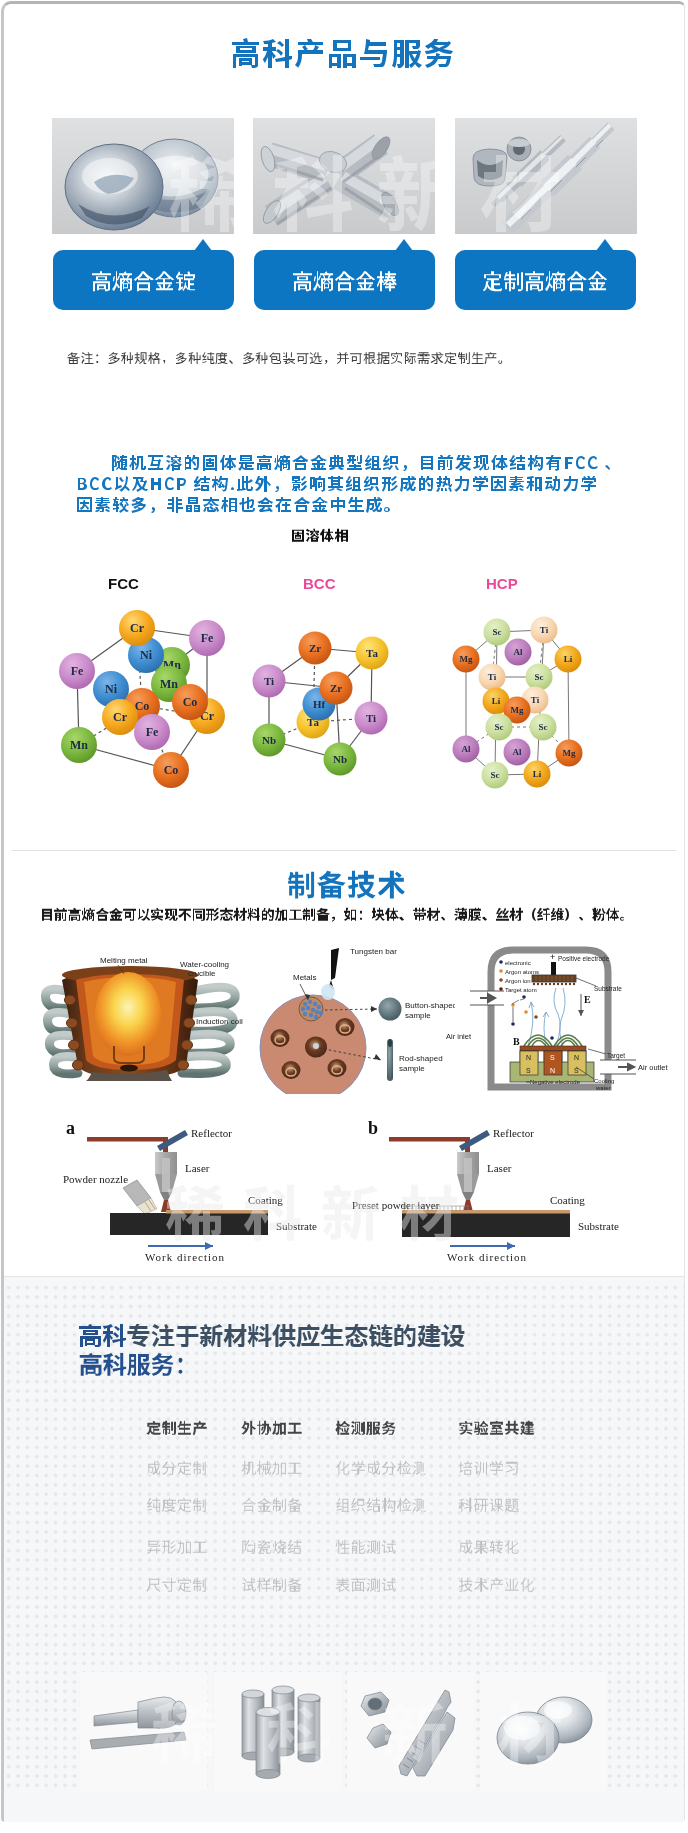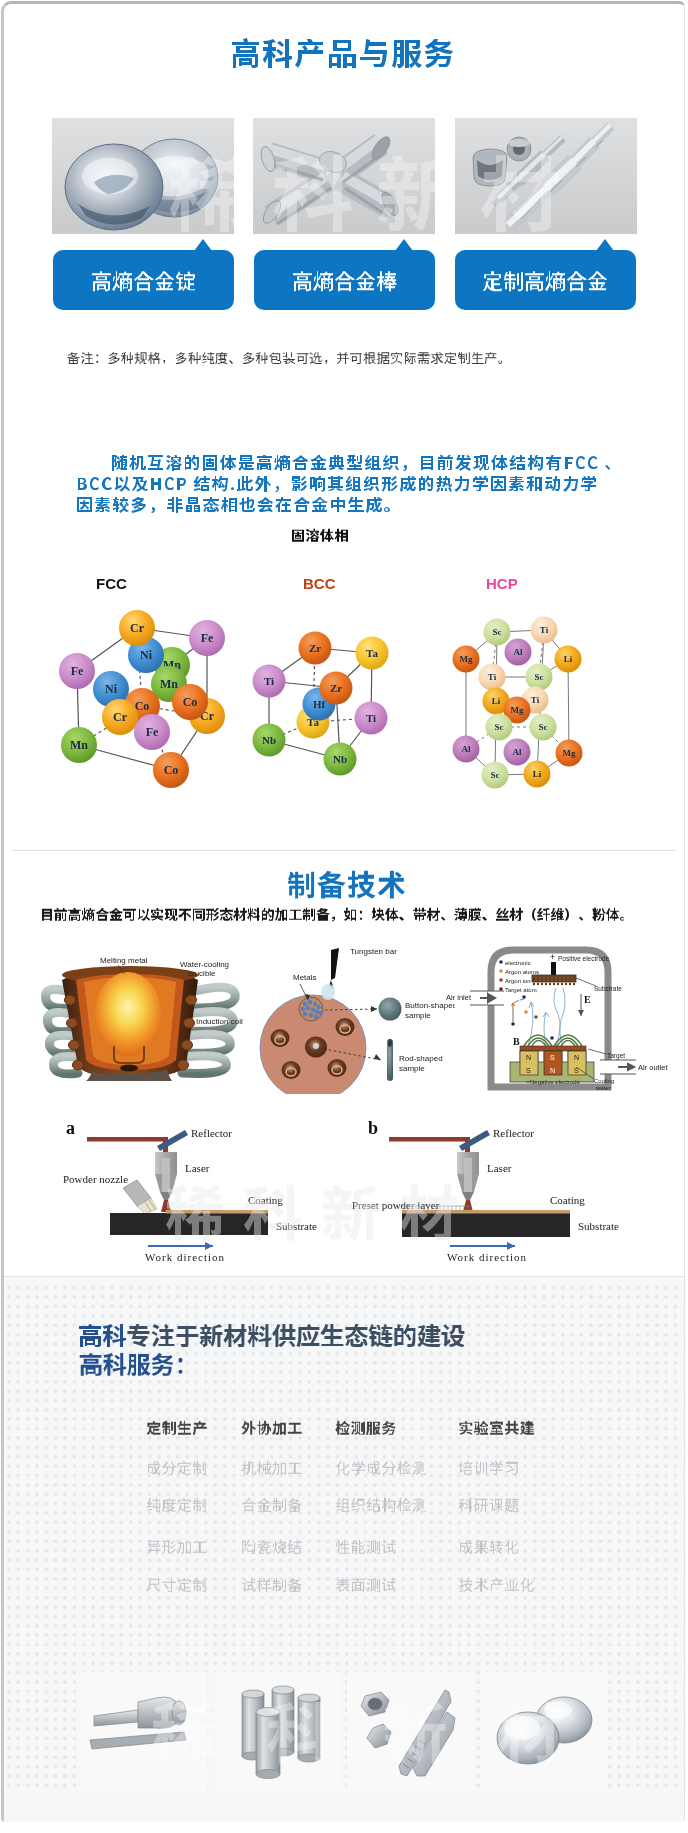--- a/index.html
+++ b/index.html
@@ -142,22 +142,22 @@
       </svg></div>
 <div style="position:absolute;left:76px;top:472px;"><svg width="523" height="22" viewBox="0 -17.8 523 21.5">
         <path fill="#1576c0" d="M2 0H6C9 0 11 -1 11 -4C11 -5 10 -6 8 -7V-7C10 -7 10 -8 10 -9C10 -12 8 -12 6 -12H2ZM4 -7V-11H5C7 -11 8 -10 8 -9C8 -8 7 -7 5 -7ZM4 -2V-6H6C7 -6 8 -5 8 -4C8 -3 7 -2 6 -2Z M19 0C21 0 22 -0 23 -2L22 -3C21 -2 21 -2 19 -2C17 -2 16 -4 16 -6C16 -9 18 -11 19 -11C20 -11 21 -10 22 -9L23 -11C22 -12 21 -13 19 -13C16 -13 14 -10 14 -6C14 -2 16 0 19 0Z M32 0C33 0 35 -0 36 -2L34 -3C34 -2 33 -2 32 -2C30 -2 29 -4 29 -6C29 -9 30 -11 32 -11C33 -11 33 -10 34 -9L35 -11C35 -12 33 -13 32 -13C29 -13 26 -10 26 -6C26 -2 29 0 32 0Z M43 -12C44 -10 45 -9 46 -8L48 -9C47 -10 46 -11 45 -13ZM50 -14C50 -6 48 -2 43 -0C44 0 45 1 45 2C47 1 48 -1 49 -2C50 -1 52 0 52 1L54 0C53 -1 52 -3 50 -4C51 -6 52 -10 52 -13ZM40 0C40 -0 41 -1 46 -3C46 -4 45 -5 45 -5L42 -4V-13H40V-3C40 -3 39 -2 39 -1C39 -1 39 -0 40 0Z M57 -13V-11H60V-10C60 -8 59 -3 56 -0C56 0 57 1 57 1C60 -1 61 -4 61 -6C62 -5 63 -3 64 -2C63 -1 62 -1 60 -0C61 0 61 1 61 2C63 1 65 0 66 -1C67 0 69 1 71 1C71 1 71 -0 72 -1C70 -1 69 -1 68 -2C69 -4 70 -6 71 -9L70 -10L69 -9H67C67 -11 67 -12 68 -13ZM66 -3C64 -5 63 -8 62 -11V-11H65C65 -10 64 -9 64 -8H68C68 -6 67 -5 66 -3Z M75 0H78V-5H82V0H85V-12H82V-8H78V-12H75Z M94 0C96 0 97 -0 98 -2L97 -3C96 -2 95 -2 94 -2C92 -2 91 -4 91 -6C91 -9 92 -11 94 -11C95 -11 96 -10 97 -9L98 -11C97 -12 96 -13 94 -13C91 -13 89 -10 89 -6C89 -2 91 0 94 0Z M101 0H104V-4H106C108 -4 110 -6 110 -9C110 -11 108 -12 106 -12H101ZM104 -6V-10H105C107 -10 108 -10 108 -9C108 -7 107 -6 105 -6Z M118 -1 118 1C120 0 122 0 125 -0L124 -2C122 -2 120 -1 118 -1ZM118 -7C119 -7 119 -7 121 -7C120 -7 120 -6 119 -6C119 -5 118 -5 118 -5C118 -4 119 -3 119 -3C119 -3 120 -3 124 -4C124 -5 124 -5 124 -6L121 -5C123 -7 124 -8 125 -10L123 -11C123 -10 122 -10 122 -9L121 -9C121 -10 122 -12 123 -13L121 -14C120 -12 119 -10 119 -10C118 -9 118 -9 118 -9C118 -8 118 -7 118 -7ZM128 -14V-12H124V-10H128V-8H125V-7H133V-8H130V-10H134V-12H130V-14ZM125 -5V1H127V1H131V1H133V-5ZM127 -1V-3H131V-1Z M139 -14V-11H136V-9H138C138 -7 137 -5 136 -4C136 -3 137 -2 137 -2C138 -2 138 -4 139 -5V1H140V-6C141 -5 141 -5 141 -4L143 -6C142 -6 141 -8 140 -9V-9H142C142 -9 142 -9 141 -8C142 -8 143 -8 143 -7C144 -8 144 -9 145 -10H150C149 -4 149 -1 149 -1C148 -1 148 -0 148 -0C148 -0 147 -0 146 -1C146 0 147 1 147 1C148 2 148 2 149 1C150 1 150 1 150 0C151 -0 151 -3 152 -11C152 -11 152 -12 152 -12H145C146 -12 146 -13 146 -14L144 -14C144 -13 143 -11 142 -9V-11H140V-14ZM146 -6 146 -4 145 -4C145 -5 146 -7 146 -8L145 -9C144 -7 143 -5 143 -5C143 -4 142 -4 142 -4C142 -3 143 -2 143 -2C143 -2 144 -2 147 -3C147 -3 147 -2 147 -2L149 -3C149 -4 148 -5 147 -6Z M156 0C157 0 158 -0 158 -1C158 -2 157 -3 156 -3C156 -3 155 -2 155 -1C155 -0 156 0 156 0Z M161 -1 161 1C164 1 167 0 170 -0L169 -2L168 -2V-7H170V-9H168V-14H166V-1L164 -1V-11H162V-1ZM170 -14V-2C170 0 171 1 172 1C173 1 174 1 175 1C176 1 177 0 177 -3C176 -3 176 -3 175 -4C175 -1 175 -1 174 -1C174 -1 173 -1 173 -1C172 -1 172 -1 172 -2V-7C174 -7 175 -8 177 -9L175 -11C174 -10 173 -9 172 -9V-14Z M182 -14C181 -11 180 -9 179 -7C179 -7 180 -6 181 -6C182 -7 182 -8 183 -10H185C185 -8 185 -7 184 -6C184 -7 183 -7 183 -8L181 -6C182 -6 183 -5 183 -4C182 -3 181 -1 179 -0C180 -0 180 1 181 1C185 -1 187 -5 188 -11L186 -12L186 -12H183C184 -13 184 -13 184 -14ZM188 -14V2H191V-7C192 -6 193 -5 193 -4L195 -5C194 -6 193 -8 191 -9L191 -9V-14Z M200 2C202 2 203 0 203 -2C203 -3 203 -4 201 -4C201 -4 200 -3 200 -3C200 -2 201 -1 201 -1L202 -1C201 -0 201 1 199 1Z M228 -14C228 -13 226 -11 225 -11C225 -10 226 -10 226 -9C228 -10 229 -12 230 -13ZM229 -9C228 -8 226 -7 225 -6C225 -5 226 -5 226 -4C228 -5 230 -7 231 -9ZM218 -5H222V-4H218ZM218 -11H222V-10H218ZM218 -12H222V-12H218ZM217 -2C217 -2 216 -1 216 -0C216 0 217 1 217 1C218 0 218 -1 219 -2ZM222 -2C222 -1 223 0 223 1L224 0L224 -0C225 0 225 1 226 1C228 0 230 -2 231 -4L229 -5C228 -3 226 -1 224 -0C224 -1 223 -2 223 -2ZM219 -9 219 -8H216V-7H225V-8H222C221 -8 221 -9 221 -9H224V-14H216V-9H221ZM217 -6V-2H219V-0C219 -0 219 -0 219 -0C219 -0 218 -0 218 -0C218 0 218 1 218 1C219 1 220 1 221 1C221 1 221 1 221 -0V-2H224V-6Z M234 -13V-1H236V-3H239V-13ZM236 -11H237V-5H236ZM243 -14C243 -13 242 -12 242 -12H239V1H241V-10H247V-1C247 -0 247 -0 247 -0C246 -0 246 -0 245 -0C245 0 246 1 246 2C247 2 247 1 248 1C249 1 249 0 249 -1V-12H244C245 -12 245 -13 245 -14ZM244 -7H245V-4H244ZM242 -8V-2H244V-3H246V-8Z M260 -1C262 -0 264 1 265 1L267 0C266 -0 264 -1 262 -2ZM262 -14V-13H257V-14H255V-13H252V-11H255V-4H252V-2H257C256 -1 253 -0 252 -0C252 0 253 1 253 1C255 1 257 0 259 -1L257 -2H267V-4H264V-11H267V-13H264V-14ZM257 -4V-5H262V-4ZM257 -11H262V-10H257ZM257 -8H262V-7H257Z M270 -1 270 1C272 0 274 -0 276 -1L276 -3C274 -2 271 -2 270 -1ZM277 -13V-1H276V1H285V-1H284V-13ZM279 -1V-3H282V-1ZM279 -7H282V-5H279ZM279 -9V-12H282V-9ZM270 -7C271 -7 271 -7 273 -7C272 -7 271 -6 271 -6C271 -5 270 -5 270 -5C270 -4 270 -3 270 -3C271 -3 272 -3 276 -4C276 -5 276 -5 276 -6L273 -5C274 -7 275 -8 276 -10L275 -11C274 -10 274 -10 274 -9L272 -9C273 -10 274 -12 275 -13L273 -14C272 -12 271 -10 271 -10C270 -9 270 -9 270 -9C270 -8 270 -7 270 -7Z M288 -1 288 1C290 0 292 -0 294 -1L294 -2C292 -2 289 -1 288 -1ZM296 -11H300V-7H296ZM294 -13V-5H302V-13ZM299 -3C300 -2 301 0 301 1L303 1C303 -1 302 -2 301 -4ZM295 -4C295 -2 294 -1 293 0C294 1 295 1 295 1C296 0 297 -2 298 -3ZM288 -7C289 -7 289 -7 290 -7C290 -6 289 -6 289 -5C289 -5 288 -4 288 -4C288 -4 288 -3 288 -3C289 -3 290 -3 294 -4C294 -4 294 -5 294 -6L291 -5C292 -7 293 -8 294 -10L293 -11C292 -10 292 -9 292 -9L290 -9C291 -10 292 -12 293 -13L291 -14C290 -12 289 -10 289 -10C288 -9 288 -9 288 -9C288 -8 288 -7 288 -7Z M319 -14C318 -13 316 -11 315 -11C315 -10 316 -10 316 -9C318 -10 320 -12 321 -13ZM319 -9C318 -8 317 -7 315 -6C316 -5 316 -5 316 -4C318 -5 320 -7 321 -9ZM320 -5C319 -3 316 -1 314 -0C315 0 315 1 316 1C318 0 320 -2 322 -4ZM312 -11V-8H310V-11ZM306 -8V-6H308C308 -4 307 -1 306 0C306 1 307 1 307 2C309 -0 310 -3 310 -6H312V1H314V-6H315V-8H314V-11H315V-13H306V-11H308V-8Z M332 -14C332 -13 332 -13 332 -12H325V-7C325 -5 325 -2 324 0C324 1 325 1 326 2C327 -0 327 -4 327 -6H330C329 -4 329 -3 329 -3C329 -3 329 -3 329 -3C328 -3 328 -3 327 -3C328 -2 328 -2 328 -1C329 -1 329 -1 330 -1C330 -1 331 -1 331 -2C331 -2 331 -4 332 -7C332 -7 332 -8 332 -8H327V-10H332C332 -7 333 -5 333 -3C332 -2 331 -1 330 -0C330 0 331 1 331 1C332 1 333 0 334 -1C335 1 336 1 337 1C339 1 339 1 340 -3C339 -3 338 -3 338 -4C338 -2 338 -1 337 -1C337 -1 336 -1 336 -3C337 -4 338 -6 339 -8L337 -9C336 -8 336 -6 335 -5C335 -7 334 -8 334 -10H340V-12H338L339 -13C338 -13 337 -14 336 -14L335 -13C335 -13 336 -12 337 -12H334C334 -13 334 -13 334 -14Z M351 -7C351 -6 352 -4 353 -3L355 -4C354 -5 353 -7 352 -8ZM351 -14C351 -12 350 -10 349 -9V-12H346C347 -12 347 -13 347 -14L345 -14C345 -13 345 -12 345 -12H343V1H345V-0H349V-8C350 -8 350 -7 350 -7C351 -8 351 -9 352 -10H355C355 -4 355 -1 355 -1C354 -1 354 -1 354 -1C353 -1 352 -1 351 -1C352 -0 352 1 352 1C353 1 354 1 355 1C355 1 356 1 356 0C357 -1 357 -3 357 -11C357 -11 357 -12 357 -12H353C353 -12 353 -13 353 -14ZM345 -10H347V-7H345ZM345 -2V-5H347V-2Z M365 -2C365 -1 365 1 365 1L367 1C367 0 367 -1 367 -2ZM369 -2C369 -1 369 1 369 1L371 1C371 0 371 -1 370 -2ZM372 -2C373 -1 374 1 374 2L376 1C375 -0 375 -2 374 -3ZM362 -3C362 -1 361 0 360 1L362 2C363 1 364 -1 364 -2ZM369 -14 369 -12H367V-10H369C369 -9 368 -9 368 -8L367 -9L366 -7L366 -9L365 -9V-10H366V-12H365V-14H363V-12H361V-10H363V-8L360 -8L361 -6L363 -6V-5C363 -5 363 -5 362 -5C362 -5 362 -5 361 -5C361 -4 361 -3 361 -3C363 -3 363 -3 364 -3C364 -3 365 -4 365 -5V-7L366 -7L366 -7L368 -6C367 -5 367 -5 366 -4C366 -4 367 -3 367 -3C368 -3 369 -4 369 -5C370 -5 371 -5 371 -4L372 -6C372 -6 371 -7 370 -7C370 -8 370 -9 370 -10H372C372 -6 372 -3 374 -3C375 -3 376 -3 376 -6C376 -6 375 -6 375 -6C375 -5 374 -5 374 -5C374 -5 374 -7 374 -12H371L371 -14Z M384 -14V-11H379V-9H384C384 -6 383 -2 378 -0C379 0 380 1 380 2C385 -1 386 -5 386 -9H391C391 -4 390 -1 390 -1C390 -1 389 -1 389 -1C389 -1 388 -1 387 -1C387 -0 387 1 387 1C388 1 389 1 390 1C391 1 391 1 392 0C392 -1 393 -3 393 -10C393 -10 393 -11 393 -11H386V-14Z M403 -6V-5H397V-3H403V-1C403 -1 403 -0 403 -0C402 -0 401 -0 400 -1C400 0 401 1 401 1C402 1 403 1 404 1C405 1 405 0 405 -1V-3H412V-5H405V-5C407 -6 408 -7 409 -8L408 -9L407 -9H400V-7H405C404 -6 404 -6 403 -6ZM403 -14C403 -13 404 -12 404 -12H401L402 -12C401 -13 401 -13 400 -14L398 -13C399 -13 399 -12 399 -12H397V-8H399V-10H410V-8H412V-12H409C410 -12 410 -13 411 -14L408 -14C408 -13 408 -12 407 -12H405L406 -12C406 -13 405 -14 404 -14Z M421 -11C421 -11 421 -10 421 -9H418V-7H421C421 -5 420 -4 418 -3C418 -2 419 -2 419 -1C421 -2 422 -3 422 -5C424 -4 425 -2 426 -1L427 -3C426 -4 425 -5 423 -7L423 -7H427V-9H423C423 -10 423 -11 423 -11ZM415 -14V1H417V1H428V1H430V-14ZM417 -1V-12H428V-1Z M443 -1C444 -0 446 1 446 1L448 0C447 -1 445 -2 444 -2ZM436 -2C436 -1 434 -1 432 -0C433 0 434 1 434 1C435 1 437 -0 438 -1ZM435 -5C435 -5 436 -5 439 -5C437 -5 436 -4 436 -4C435 -4 434 -4 433 -4C434 -3 434 -2 434 -2C434 -2 435 -2 440 -2V-1C440 -0 440 -0 439 -0C439 -0 438 -0 437 -0C437 0 438 1 438 1C439 1 440 1 441 1C442 1 442 0 442 -1V-3L446 -3C446 -2 446 -2 446 -2L448 -3C447 -4 446 -5 445 -5L443 -5L444 -4L439 -4C441 -5 443 -5 445 -6L444 -8C443 -7 443 -7 442 -7L439 -6C439 -7 440 -7 441 -7L440 -8H448V-9H441V-10H446V-11H441V-12H447V-13H441V-14H439V-13H434V-12H439V-11H434V-10H439V-9H433V-8H438C437 -7 436 -7 436 -7C435 -7 435 -6 435 -6C435 -6 435 -5 435 -5Z M459 -13V1H461V-1H463V1H466V-13ZM461 -3V-11H463V-3ZM457 -14C456 -14 453 -13 451 -13C451 -12 451 -12 451 -11C452 -11 453 -11 454 -11V-9H451V-7H453C453 -6 452 -4 450 -2C451 -2 451 -1 451 -1C452 -1 453 -3 454 -5V1H456V-5C456 -4 457 -3 457 -3L458 -4C458 -5 457 -6 456 -7V-7H458V-9H456V-12C457 -12 458 -12 458 -13Z M470 -13V-11H476V-13ZM470 -0 470 -0V-0C470 -1 471 -1 475 -2L475 -1L477 -2C477 -1 476 -1 476 -0C476 0 477 1 477 1C480 -1 480 -4 480 -9H482C482 -3 482 -1 482 -1C481 -1 481 -1 481 -1C481 -1 480 -1 479 -1C479 -0 480 1 480 1C480 1 481 1 482 1C482 1 483 1 483 0C484 -0 484 -3 484 -10C484 -10 484 -11 484 -11H481L481 -14H479L479 -11H477V-9H478C478 -6 478 -4 477 -2C477 -3 476 -5 475 -6L474 -6C474 -5 474 -4 475 -4L472 -3C472 -4 473 -6 473 -7H476V-9H469V-7H471C471 -5 470 -4 470 -3C470 -3 469 -2 469 -2C469 -2 470 -1 470 -0Z M493 -14V-11H488V-9H493C492 -6 491 -2 487 -0C488 0 488 1 489 2C493 -1 495 -5 495 -9H500C499 -4 499 -1 498 -1C498 -1 498 -1 498 -1C497 -1 496 -1 495 -1C496 -0 496 1 496 1C497 1 498 1 499 1C499 1 500 1 500 0C501 -1 501 -3 502 -10C502 -10 502 -11 502 -11H495V-14Z M512 -6V-5H505V-3H512V-1C512 -1 512 -0 511 -0C511 -0 510 -0 509 -1C509 0 509 1 509 1C511 1 512 1 513 1C514 1 514 0 514 -1V-3H520V-5H514V-5C515 -6 517 -7 518 -8L516 -9L516 -9H508V-7H514C513 -6 512 -6 512 -6ZM511 -14C512 -13 512 -12 512 -12H510L510 -12C510 -13 509 -13 509 -14L507 -13C507 -13 508 -12 508 -12H506V-8H507V-10H518V-8H520V-12H518C518 -12 519 -13 519 -14L517 -14C517 -13 516 -12 516 -12H513L514 -12C514 -13 514 -14 513 -14Z"></path>
       </svg></div>
 <div style="position:absolute;left:76px;top:493px;"><svg width="326" height="22" viewBox="0 -17.8 326 21.5">
         <path fill="#1576c0" d="M8 -11C8 -11 7 -10 7 -9H4V-7H7C7 -5 6 -4 4 -3C4 -2 5 -2 5 -1C7 -2 8 -3 9 -5C10 -4 11 -2 12 -1L13 -3C12 -4 11 -5 9 -7L9 -7H13V-9H9C9 -10 9 -11 9 -11ZM1 -14V1H3V1H14V1H16V-14ZM3 -1V-12H14V-1Z M29 -1C30 -0 32 1 33 1L34 0C33 -1 31 -2 30 -2ZM23 -2C22 -1 20 -1 19 -0C19 0 20 1 20 1C22 1 23 -0 24 -1ZM21 -5C21 -5 22 -5 25 -5C24 -5 23 -4 22 -4C21 -4 20 -4 20 -4C20 -3 20 -2 20 -2C21 -2 21 -2 26 -2V-1C26 -0 26 -0 26 -0C25 -0 24 -0 23 -0C24 0 24 1 24 1C25 1 26 1 27 1C28 1 28 0 28 -1V-3L32 -3C32 -2 32 -2 33 -2L34 -3C33 -4 32 -5 31 -5L29 -5L30 -4L25 -4C27 -5 30 -5 32 -6L30 -8C30 -7 29 -7 28 -7L25 -6C25 -7 26 -7 27 -7L26 -8H34V-9H27V-10H33V-11H27V-12H33V-13H27V-14H25V-13H20V-12H25V-11H20V-10H25V-9H19V-8H24C23 -7 22 -7 22 -7C21 -7 21 -6 21 -6C21 -6 21 -5 21 -5Z M37 -5C38 -5 38 -5 39 -5H40V-3C39 -3 38 -3 37 -3L37 -1L40 -2V1H42V-2L43 -2L43 -4L42 -4V-5H43V-7H42V-10H40V-7H39C40 -8 40 -9 40 -11H43V-12H41C41 -13 41 -13 41 -14L39 -14C39 -14 39 -13 39 -12H37V-11H38C38 -9 38 -9 38 -8C37 -7 37 -7 37 -7C37 -6 37 -6 37 -5ZM46 -14C47 -13 47 -13 47 -12H44V-10H46C45 -9 44 -8 43 -7C44 -6 44 -6 45 -5L45 -6C45 -5 46 -4 47 -3C46 -1 44 -1 43 0C43 0 44 1 44 2C46 1 47 0 48 -1C49 0 50 1 51 1C52 1 52 0 53 -0C51 -1 50 -2 49 -3C50 -4 50 -5 51 -6L51 -5L53 -6C52 -7 51 -9 50 -10H52V-12H48L49 -12C49 -13 48 -14 48 -14ZM49 -9C50 -9 50 -7 51 -6L49 -7C49 -6 48 -5 48 -4C47 -5 47 -6 47 -7L46 -7C46 -8 47 -9 47 -10L46 -10H50Z M62 -14C60 -13 59 -12 56 -11C56 -10 57 -10 57 -9C59 -10 60 -10 61 -11H65C64 -10 63 -10 62 -9C62 -10 61 -10 60 -10L59 -9C59 -9 60 -9 60 -8C59 -8 57 -7 55 -7C56 -7 56 -6 56 -5C61 -6 66 -8 68 -12L67 -13L66 -13H63C63 -13 64 -14 64 -14ZM64 -8C63 -7 61 -5 57 -4C58 -4 58 -3 59 -2C60 -3 62 -4 63 -5H67C67 -4 66 -3 64 -3C64 -3 63 -4 63 -4L61 -3C62 -3 62 -2 63 -2C60 -1 58 -1 55 -0C56 0 56 1 56 2C62 1 68 -1 70 -6L69 -7L69 -7H66C66 -7 66 -7 67 -8Z M76 2C78 2 79 0 79 -2C79 -3 78 -4 77 -4C76 -4 76 -3 76 -3C76 -2 76 -1 77 -1L77 -1C77 -0 76 1 75 1Z M100 -14V2H102V-2H107V-4H102V-6H106V-8H102V-10H106V-12H102V-14ZM91 -4V-2H96V1H98V-14H96V-12H92V-10H96V-8H92V-6H96V-4Z M114 -10H120V-9H114ZM114 -12H120V-11H114ZM112 -14V-7H122V-14ZM112 -2H114V-1H112ZM112 -3V-4H114V-3ZM110 -6V1H112V1H114V1H116V-6ZM119 -2H122V-1H119ZM119 -3V-4H122V-3ZM118 -6V1H119V1H122V1H124V-6Z M133 -7C134 -6 135 -5 136 -5L138 -6C137 -6 136 -7 135 -8ZM131 -4V-1C131 1 132 1 134 1C135 1 137 1 137 1C139 1 140 1 140 -2C140 -2 139 -2 138 -3C138 -1 138 -1 137 -1C137 -1 135 -1 134 -1C133 -1 133 -1 133 -1V-4ZM133 -4C134 -3 135 -2 136 -1L138 -2C137 -3 136 -4 135 -5ZM139 -4C140 -2 141 -0 141 1L143 0C143 -1 142 -3 141 -4ZM129 -4C129 -3 128 -1 127 0L129 1C130 -0 130 -2 131 -4ZM134 -14C134 -14 134 -13 134 -12H127V-10H133C132 -8 131 -7 127 -6C128 -6 128 -5 128 -4C133 -6 134 -8 135 -10C137 -7 139 -5 142 -5C142 -5 143 -6 143 -6C140 -7 139 -8 137 -10H143V-12H136C136 -13 136 -14 136 -14Z M155 -8H159V-5H155ZM155 -9V-11H159V-9ZM155 -4H159V-1H155ZM153 -13V1H155V0H159V1H161V-13ZM148 -14V-11H146V-9H148C147 -7 146 -5 145 -3C145 -3 146 -2 146 -1C147 -2 147 -4 148 -5V1H150V-6C150 -5 151 -4 151 -3L152 -5C152 -6 150 -7 150 -8V-9H152V-11H150V-14Z M166 -13V-9L163 -8L164 -6L166 -7V-2C166 1 167 1 170 1C171 1 175 1 175 1C178 1 179 0 179 -3C179 -3 178 -3 177 -3C177 -1 177 -1 175 -1C174 -1 171 -1 170 -1C168 -1 168 -1 168 -2V-7L171 -8V-2H173V-9L176 -10C176 -8 176 -6 175 -6C175 -5 175 -5 175 -5C174 -5 174 -5 173 -5C174 -5 174 -4 174 -3C174 -3 175 -3 176 -3C177 -4 177 -4 177 -5C178 -6 178 -8 178 -11L178 -11L176 -12L176 -12L176 -12L173 -11V-14H171V-10L168 -9V-13Z M184 1C185 1 186 1 194 0C194 1 195 1 195 1L197 0C196 -1 194 -3 193 -4L191 -3C192 -3 192 -2 193 -2L187 -1C188 -2 189 -3 189 -4H196V-6H182V-4H187C186 -3 185 -2 184 -2C184 -1 183 -1 183 -1C183 -0 184 1 184 1ZM189 -14C188 -12 185 -10 181 -9C182 -9 183 -8 183 -7C184 -8 185 -8 185 -8V-7H193V-9C194 -8 195 -8 196 -7C196 -8 197 -9 197 -9C195 -10 192 -11 191 -13L191 -13ZM187 -9C188 -10 189 -11 189 -11C190 -11 191 -10 192 -9Z M205 -14C205 -14 205 -13 205 -12H200V-10H204C203 -8 201 -6 199 -5C200 -5 200 -4 200 -3C201 -4 202 -4 202 -4V1H204V-7C205 -8 205 -9 206 -10H215V-12H207C207 -13 207 -13 207 -14ZM209 -9V-7H206V-5H209V-1H205V1H215V-1H211V-5H214V-7H211V-9Z M226 -14C224 -12 221 -10 218 -8C218 -8 219 -7 219 -7C220 -7 221 -7 221 -8V-7H230V-8C231 -8 231 -7 232 -7C233 -7 233 -8 234 -9C231 -10 229 -11 227 -13L228 -13ZM223 -9C224 -10 225 -10 226 -11C227 -10 228 -10 229 -9ZM220 -6V1H222V1H229V1H231V-6ZM222 -1V-4H229V-1Z M243 -14C242 -12 239 -10 236 -9C236 -9 237 -8 237 -7C238 -8 238 -8 239 -8V-8H243V-6H237V-4H240L238 -3C239 -3 239 -1 240 -1H236V1H251V-1H247C248 -1 249 -2 249 -3L247 -4H250V-6H245V-8H248V-9C249 -8 250 -8 250 -8C251 -8 251 -9 252 -9C249 -10 247 -11 245 -13L245 -14ZM247 -9H241C242 -10 243 -11 244 -12C245 -11 246 -10 247 -9ZM243 -4V-1H240L242 -1C241 -2 241 -3 240 -4ZM245 -4H247C247 -3 246 -2 246 -1L247 -1H245Z M261 -14V-11H255V-3H257V-4H261V1H263V-4H267V-3H269V-11H263V-14ZM257 -6V-9H261V-6ZM267 -6H263V-9H267Z M275 -14C274 -12 273 -9 272 -8C273 -8 273 -7 274 -7C274 -7 275 -8 275 -9H279V-6H274V-4H279V-1H272V1H288V-1H281V-4H286V-6H281V-9H287V-11H281V-14H279V-11H276C277 -12 277 -13 277 -14Z M298 -14C298 -13 298 -13 298 -12H291V-7C291 -5 291 -2 290 0C290 1 291 1 292 2C293 -0 293 -4 294 -6H296C296 -4 296 -3 295 -3C295 -3 295 -3 295 -3C295 -3 294 -3 293 -3C294 -2 294 -2 294 -1C295 -1 296 -1 296 -1C296 -1 297 -1 297 -2C298 -2 298 -4 298 -7C298 -7 298 -8 298 -8H294V-10H298C299 -7 299 -5 300 -3C299 -2 297 -1 296 -0C297 0 297 1 298 1C299 1 300 0 300 -1C301 1 302 1 303 1C305 1 306 1 306 -3C305 -3 305 -3 304 -4C304 -2 304 -1 303 -1C303 -1 302 -1 302 -3C303 -4 304 -6 305 -8L303 -9C302 -8 302 -6 301 -5C301 -7 301 -8 301 -10H306V-12H304L305 -13C304 -13 303 -14 302 -14L301 -13C301 -13 302 -12 303 -12H300C300 -13 300 -13 300 -14Z M311 -4C309 -4 308 -3 308 -1C308 0 309 1 311 1C312 1 314 0 314 -1C314 -3 312 -4 311 -4ZM311 0C310 0 309 -1 309 -1C309 -2 310 -3 311 -3C312 -3 312 -2 312 -1C312 -1 312 0 311 0Z"></path>
       </svg></div>
 <div style="position:absolute;left:291px;top:526px"><svg width="58" height="18" viewBox="0 -14.8 58 17.9">
         <path fill="#111111" d="M5 -4H9V-3H5ZM4 -6V-2H10V-6H8V-7H11V-8H8V-9H6V-8H3V-7H6V-6ZM1 -11V1H3V1H11V1H13V-11ZM3 -1V-10H11V-1Z M21 -9C21 -8 20 -7 19 -6C19 -6 20 -6 20 -5C21 -6 22 -7 23 -8ZM24 -8C25 -7 26 -6 26 -5L28 -6C27 -7 26 -8 25 -9ZM15 -10C16 -10 17 -9 18 -9L19 -10C18 -11 17 -11 16 -12ZM15 -7C16 -6 17 -6 18 -5L18 -7C18 -7 17 -8 16 -8ZM22 -12C22 -11 23 -11 23 -10H19V-8H21V-9H26V-8H28V-10H24C24 -11 24 -12 24 -12ZM15 0 17 1C17 -0 18 -2 19 -3C19 -3 19 -3 20 -2L20 -3V1H22V1H25V1H27V-3C27 -3 27 -2 27 -2C28 -3 28 -4 28 -4C27 -4 25 -5 24 -6L24 -7L23 -7C22 -6 20 -4 19 -3L19 -3L17 -4C17 -3 16 -1 15 0ZM22 -1V-2H25V-1ZM21 -3C22 -4 23 -4 23 -5C24 -5 25 -4 26 -3Z M32 -12C31 -10 30 -8 29 -7C29 -6 30 -5 30 -5C30 -5 31 -6 31 -6V1H33V-9C33 -10 33 -10 34 -11ZM33 -9V-8H36C35 -6 34 -3 33 -2C33 -2 34 -1 34 -1C34 -1 35 -2 35 -2V-1H37V1H39V-1H40V-2C41 -2 41 -1 42 -1C42 -1 42 -2 43 -2C41 -3 40 -6 39 -8H42V-9H39V-12H37V-9ZM37 -3H35C36 -4 36 -5 37 -6ZM39 -3V-6C39 -5 40 -4 40 -3Z M52 -6H55V-5H52ZM52 -8V-10H55V-8ZM52 -3H55V-1H52ZM50 -11V1H52V0H55V1H57V-11ZM46 -12V-9H44V-7H46C46 -6 45 -4 44 -3C44 -2 44 -2 45 -1C45 -2 46 -3 46 -4V1H48V-5C48 -4 49 -3 49 -3L50 -4C49 -5 48 -6 48 -7V-7H50V-9H48V-12Z"></path>
       </svg></div>
-<div class="lat" style="left:96px;top:575px;font-size:15px;font-weight:bold;color:#111">FCC</div>
-<div class="lat" style="left:303px;top:575px;font-size:15px;font-weight:bold;color:#c2410c">BCC</div>
+<div class="lat" style="left:108px;top:575px;font-size:15px;font-weight:bold;color:#111">FCC</div>
+<div class="lat" style="left:303px;top:575px;font-size:15px;font-weight:bold;color:#ec4899">BCC</div>
 <div class="lat" style="left:486px;top:575px;font-size:15px;font-weight:bold;color:#ec4899">HCP</div>
 <svg style="position:absolute;left:0;top:595px" width="688" height="205" viewBox="0 595 688 205">
       <defs>
 <radialGradient id="gAu" cx="38%" cy="30%" r="75%">
           <stop offset="0%" stop-color="#ffd970"></stop>
           <stop offset="55%" stop-color="#f6a81f"></stop>
           <stop offset="100%" stop-color="#d98a0a"></stop>
         </radialGradient>
 <radialGradient id="gOr" cx="38%" cy="30%" r="75%">
           <stop offset="0%" stop-color="#e2b2df"></stop>
@@ -559,21 +559,21 @@
 <text x="106" y="131" font-family="Liberation Sans,sans-serif" font-size="7" fill="#222">S</text>
 <line x1="120" y1="107" x2="138" y2="112" stroke="#333" stroke-width="0.7"></line>
 <text x="139" y="116" font-family="Liberation Sans,sans-serif" font-size="6.5" fill="#222">Target</text>
 <line x1="108" y1="125" x2="126" y2="137" stroke="#333" stroke-width="0.7"></line>
 <text x="126" y="141" font-family="Liberation Sans,sans-serif" font-size="6" fill="#222">Cooling</text>
 <text x="128" y="148" font-family="Liberation Sans,sans-serif" font-size="6" fill="#222">water</text>
 <text x="62" y="142" font-family="Liberation Sans,sans-serif" font-size="6" fill="#222">Negative electrode</text>
 <line x1="58" y1="140" x2="62" y2="140" stroke="#333" stroke-width="0.8"></line>
 
 </svg>
-<div class="lat" style="left:446px;top:993px;font-size:7.5px;color:#222">Air inlet</div>
+<div class="lat" style="left:446px;top:1032px;font-size:7.5px;color:#222">Air inlet</div>
 <svg style="position:absolute;left:45px;top:1108px" width="300" height="160" viewBox="0 0 300 160">
       <defs>
         <linearGradient id="noza" x1="0" y1="0" x2="1" y2="0">
           <stop offset="0%" stop-color="#c9c9c9"></stop>
           <stop offset="45%" stop-color="#a8a8a8"></stop>
           <stop offset="100%" stop-color="#8f8f8f"></stop>
         </linearGradient>
       </defs>
       <text x="21" y="26" font-family="Liberation Serif,serif" font-weight="bold" font-size="18" fill="#111">a</text>
       <rect x="42" y="29" width="80" height="4.5" fill="#8e3b2c"></rect>

